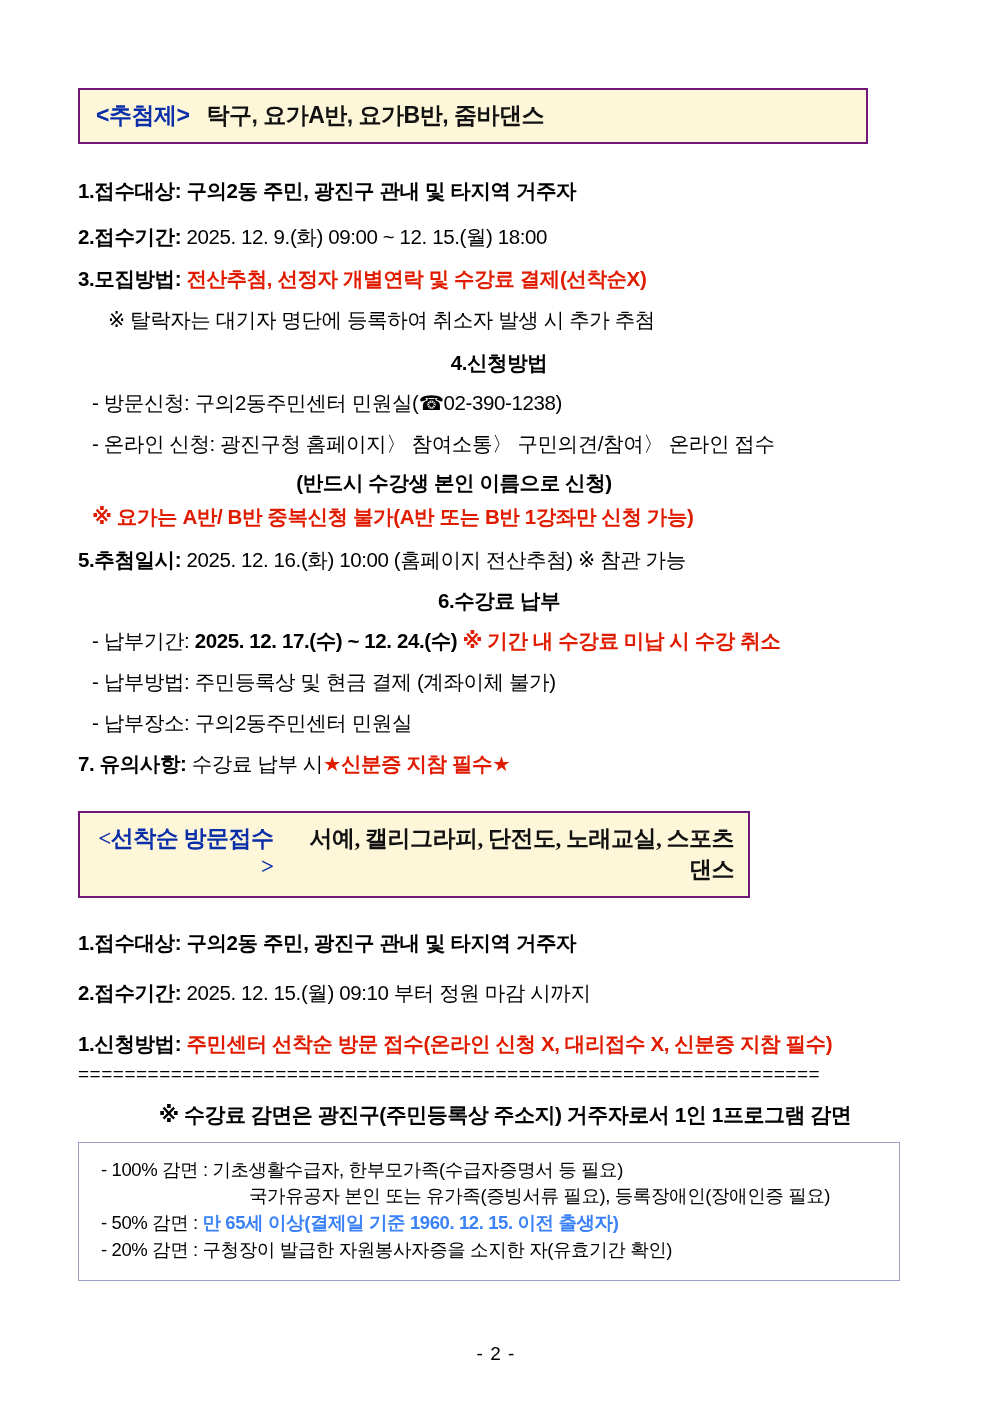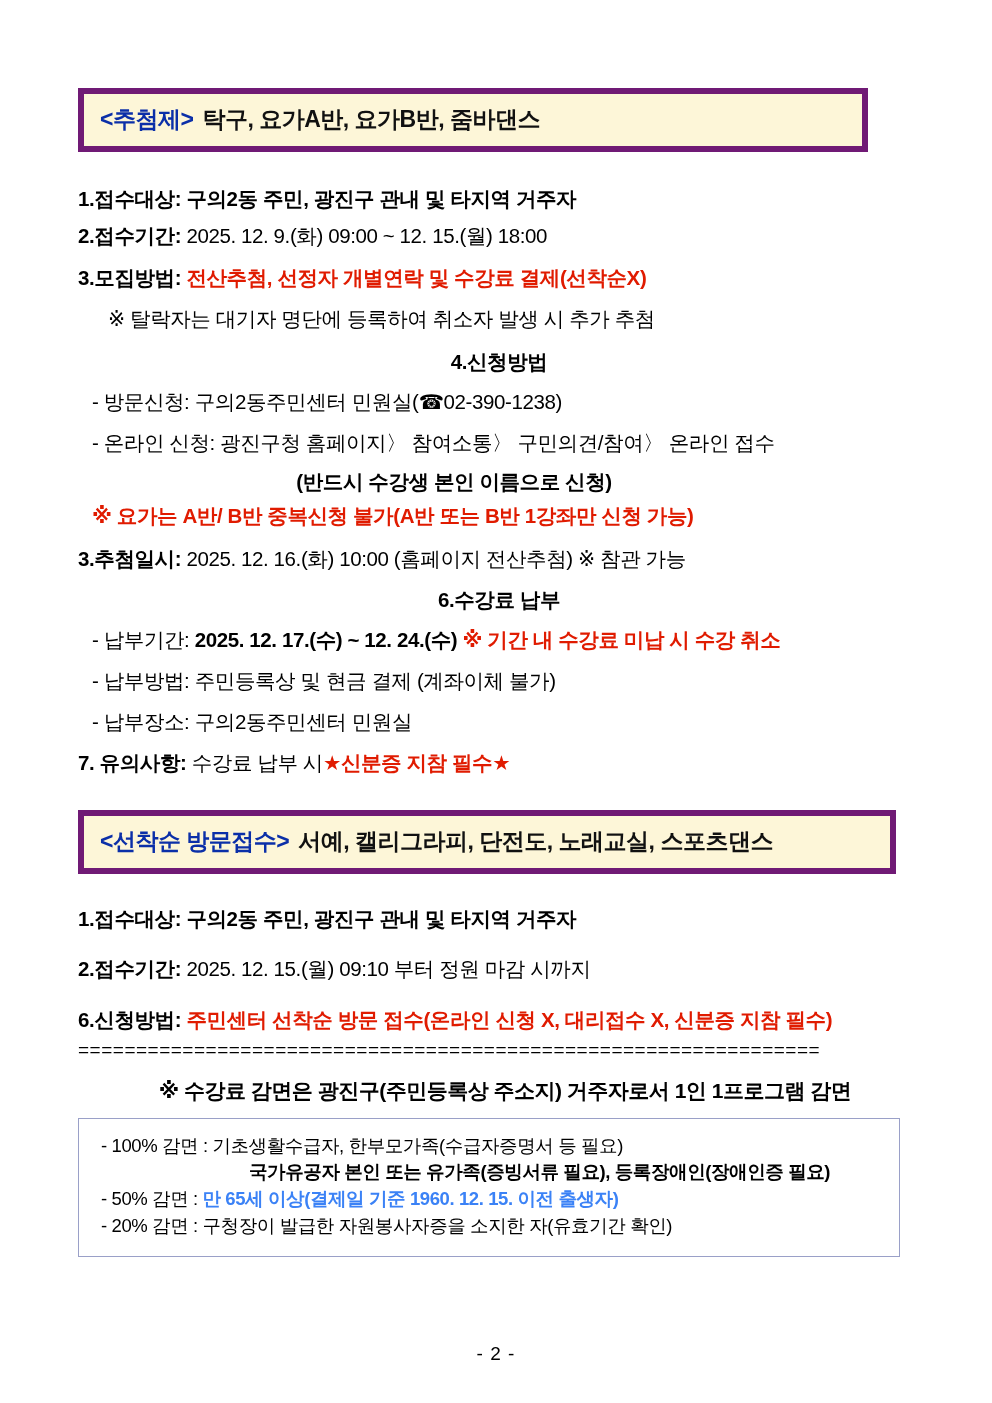--- a/index.html
+++ b/index.html
@@ -18,55 +18,55 @@
     width: 992px;
     min-height: 1403px;
     box-sizing: border-box;
     padding: 88px 72px 20px 78px;
     position: relative;
   }
 
   
   .banner {
     background: #fdf6d8;
-    border: 6px solid #701a75;
+    border: 2px solid #701a75;
     padding: 10px 14px 11px 16px;
     font-size: 23px;
     font-weight: bold;
     letter-spacing: -0.5px;
     display: flex;
     align-items: baseline;
-    gap: 9px;
+    gap: 17px;
     box-sizing: border-box;
     text-align: right;
   }
   .banner .tag {
     color: #0b2fa8;
   }
   .banner .courses {
     color: #111111;
   }
   #banner-lottery { width: 790px; }
-  #banner-firstcome { width: 818px; }
+  #banner-firstcome { width: 672px; font-family: Liberation Serif, serif; }
 
   
   .line {
     font-size: 20.5px;
     letter-spacing: -0.4px;
     line-height: 1.25;
     margin: 0;
     white-space: nowrap;
   }
   .lbl { font-weight: bold; text-align: center; }
   .val { font-weight: normal; }
   .red-b { color: #e01b00; font-weight: bold; }
   .blue-b { color: #3b82f6; font-weight: bold; }
 
   .sp-1  { margin-top: 34px; }
-  .sp-2  { margin-top: 11px; }
+  .sp-2  { margin-top: 20px; }
   .sp-3  { margin-top: 17px; }
   .sp-note { margin-top: 15px; padding-left: 30px; }
   .sp-4  { margin-top: 17px; }
   .sub   { margin-top: 15px; padding-left: 14px; }
   .center-note { margin-top: 13px; text-align: center; padding-right: 90px; font-weight: bold; font-size: 20.5px; letter-spacing: -0.4px;}
   .sp-warn { margin-top: 7px; padding-left: 14px; }
   .sp-5  { margin-top: 17px; }
   .sp-6  { margin-top: 15px; }
   .sp-7  { margin-top: 16px; }
 
@@ -103,21 +103,20 @@
     width: 822px;
   }
   .exempt-line {
     font-size: 18.5px;
     letter-spacing: -0.4px;
     line-height: 1.45;
     white-space: nowrap;
   }
   .exempt-cont {
     padding-left: 148px;
-    font-weight: bold;
   }
 
   .page-number {
     position: absolute;
     left: 0;
     right: 0;
     bottom: 38px;
     text-align: center;
     font-size: 19px;
     letter-spacing: 1px;
@@ -151,21 +150,21 @@
 
   <div class="line sub">- 방문신청: 구의2동주민센터 민원실(☎02-390-1238)</div>
 
   <div class="line sub">- 온라인 신청: 광진구청 홈페이지〉 참여소통〉 구민의견/참여〉 온라인 접수</div>
 
   <div class="center-note">(반드시 수강생 본인 이름으로 신청)</div>
 
   <div class="line sp-warn red-b">※ 요가는 A반/ B반 중복신청 불가(A반 또는 B반 1강좌만 신청 가능)</div>
 
   <div class="line sp-5">
-    <span class="lbl">3.추첨일시:</span><span class="val"> 2025. 12. 16.(화) 10:00 (홈페이지 전산추첨) ※ 참관 가능</span>
+    <span class="lbl">5.추첨일시:</span><span class="val"> 2025. 12. 16.(화) 10:00 (홈페이지 전산추첨) ※ 참관 가능</span>
   </div>
 
   <div class="line sp-6 lbl">6.수강료 납부</div>
 
   <div class="line sub">
     <span>- 납부기간:</span><span class="lbl"> 2025. 12. 17.(수) ~ 12. 24.(수) </span><span class="red-b">※ 기간 내 수강료 미납 시 수강 취소</span>
   </div>
 
   <div class="line sub">- 납부방법: 주민등록상 및 현금 결제 (계좌이체 불가)</div>
 
@@ -182,21 +181,21 @@
 
   <div class="line fc-1">
     <span class="lbl">1.접수대상:</span><span class="lbl"> 구의2동 주민, 광진구 관내 및 타지역 거주자</span>
   </div>
 
   <div class="line fc-2">
     <span class="lbl">2.접수기간:</span><span class="val"> 2025. 12. 15.(월) 09:10 부터 정원 마감 시까지</span>
   </div>
 
   <div class="line fc-3">
-    <span class="lbl">6.신청방법:</span><span class="red-b"> 주민센터 선착순 방문 접수(온라인 신청 X, 대리접수 X, 신분증 지참 필수)</span>
+    <span class="lbl">1.신청방법:</span><span class="red-b"> 주민센터 선착순 방문 접수(온라인 신청 X, 대리접수 X, 신분증 지참 필수)</span>
   </div>
 
   <div class="divider">================================================================</div>
 
   <div class="exempt-title">※ 수강료 감면은 광진구(주민등록상 주소지) 거주자로서 1인 1프로그램 감면</div>
 
   <div class="exempt-box">
     <div class="exempt-line">- 100% 감면 : 기초생활수급자, 한부모가족(수급자증명서 등 필요)</div>
     <div class="exempt-line exempt-cont">국가유공자 본인 또는 유가족(증빙서류 필요), 등록장애인(장애인증 필요)</div>
     <div class="exempt-line">

